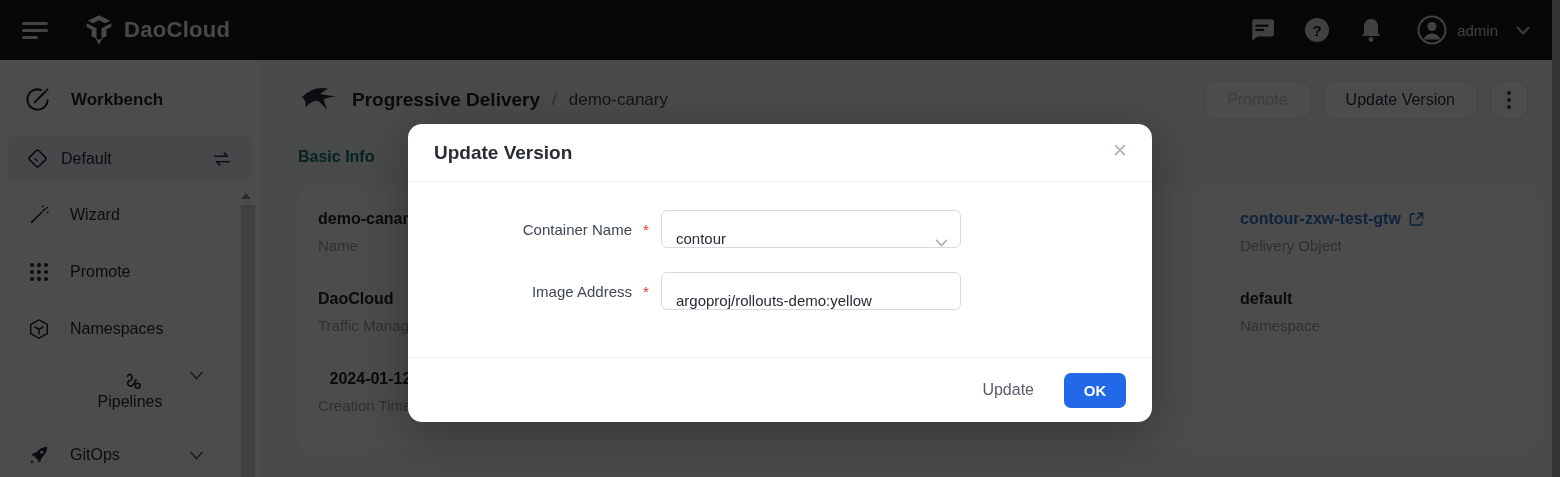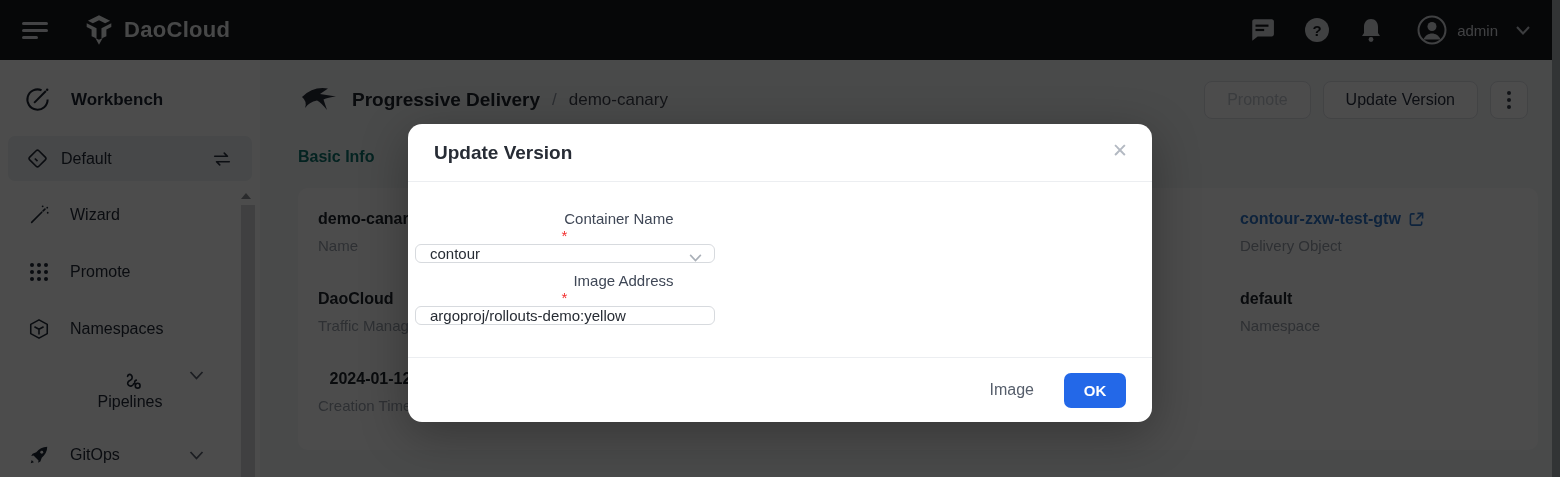--- a/index.html
+++ b/index.html
@@ -64,21 +64,21 @@
 
   
   .overlay { position:absolute; inset:0; background:rgba(0,0,0,0.70); z-index:50; }
   .modal { position:absolute; left:408px; top:124px; width:744px; height:298px; background:#ffffff;
            border-radius:14px; z-index:60; box-shadow:0 12px 48px rgba(0,0,0,.30); }
   .modal-header { position:relative; height:58px; border-bottom:1px solid #eceef1;
                   display:flex; align-items:center; padding:0 26px; }
   .modal-title { font-size:19px; font-weight:700; color:#272c35; }
   .modal-close { position:absolute; right:24px; top:17px; font-size:19px; color:#b3b9c2; cursor:pointer; line-height:1; }
   .modal-body { position:relative; height:174px; }
-  .form-row { position:absolute; left:0; height:38px; display:flex; align-items:center;flex-direction:column; }
+  .form-row { position:absolute; left:0; height:38px; display:flex; align-items:center; }
   .form-row.r1 { top:28px; } .form-row.r2 { top:90px; }
   .form-label { width:198px; margin-left:26px; text-align:right; font-size:15px; color:#3f4756; }
   .req { color:#f23030; margin-left:6px; margin-right:0; font-size:15px; width:16px; text-align:center; }
   .field { position:relative; width:300px; height:38px; border:1px solid #d7dade; border-radius:6px;
            background:#fff; display:flex; align-items:flex-end; padding:0 14px; font-size:15px; color:#272c34; cursor:pointer; }
   .field .sel-chev { position:absolute; right:12px; color:#aab0b8; display:flex; }
   .field input { border:none; outline:none; width:100%; font-size:15px; color:#272c34;
                  font-family:"Liberation Sans", sans-serif; background:transparent; }
   .modal-footer { position:absolute; left:0; right:0; bottom:0; height:65px; border-top:1px solid #eceef1;
                   display:flex; align-items:center; justify-content:flex-end; padding-right:26px; gap:30px;
@@ -330,16 +330,16 @@
     </div>
     <div class="form-row r2">
       <span class="form-label">Image Address</span>
       <span class="req">*</span>
       <div class="field" style="margin-left:7px;">
         <input type="text" value="argoproj/rollouts-demo:yellow" style="">
       </div>
     </div>
   </div>
   <div class="modal-footer">
-    <button class="btn-cancel">Image</button>
+    <button class="btn-cancel">Update</button>
     <button class="btn-ok">OK</button>
   </div>
 </div>
 
 </body></html>

